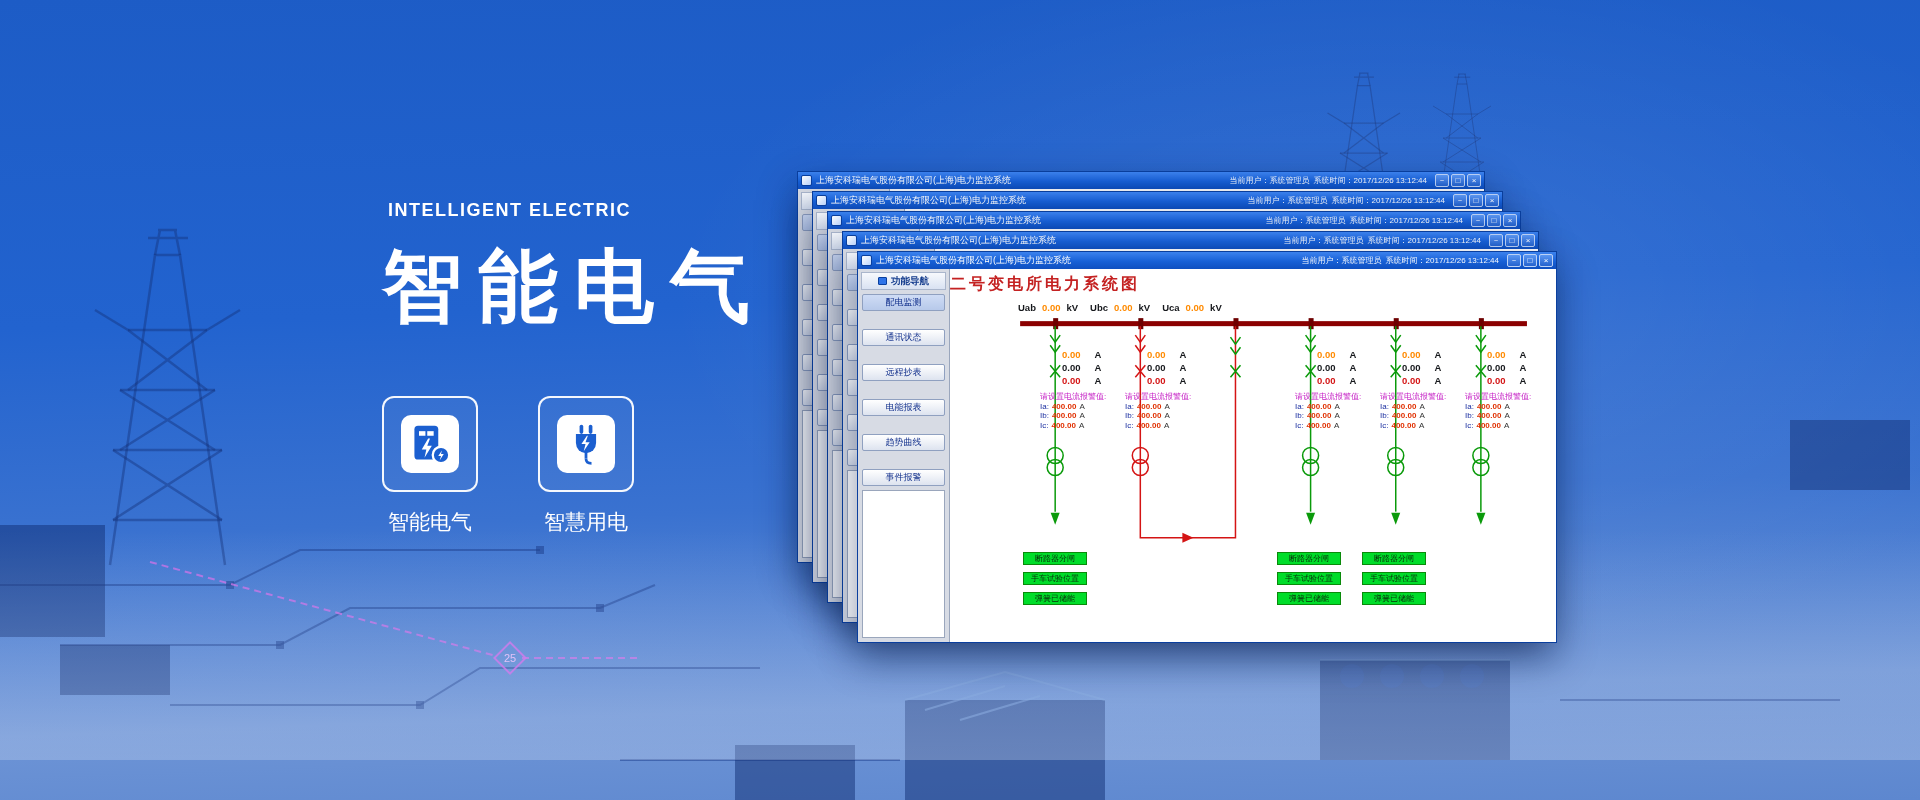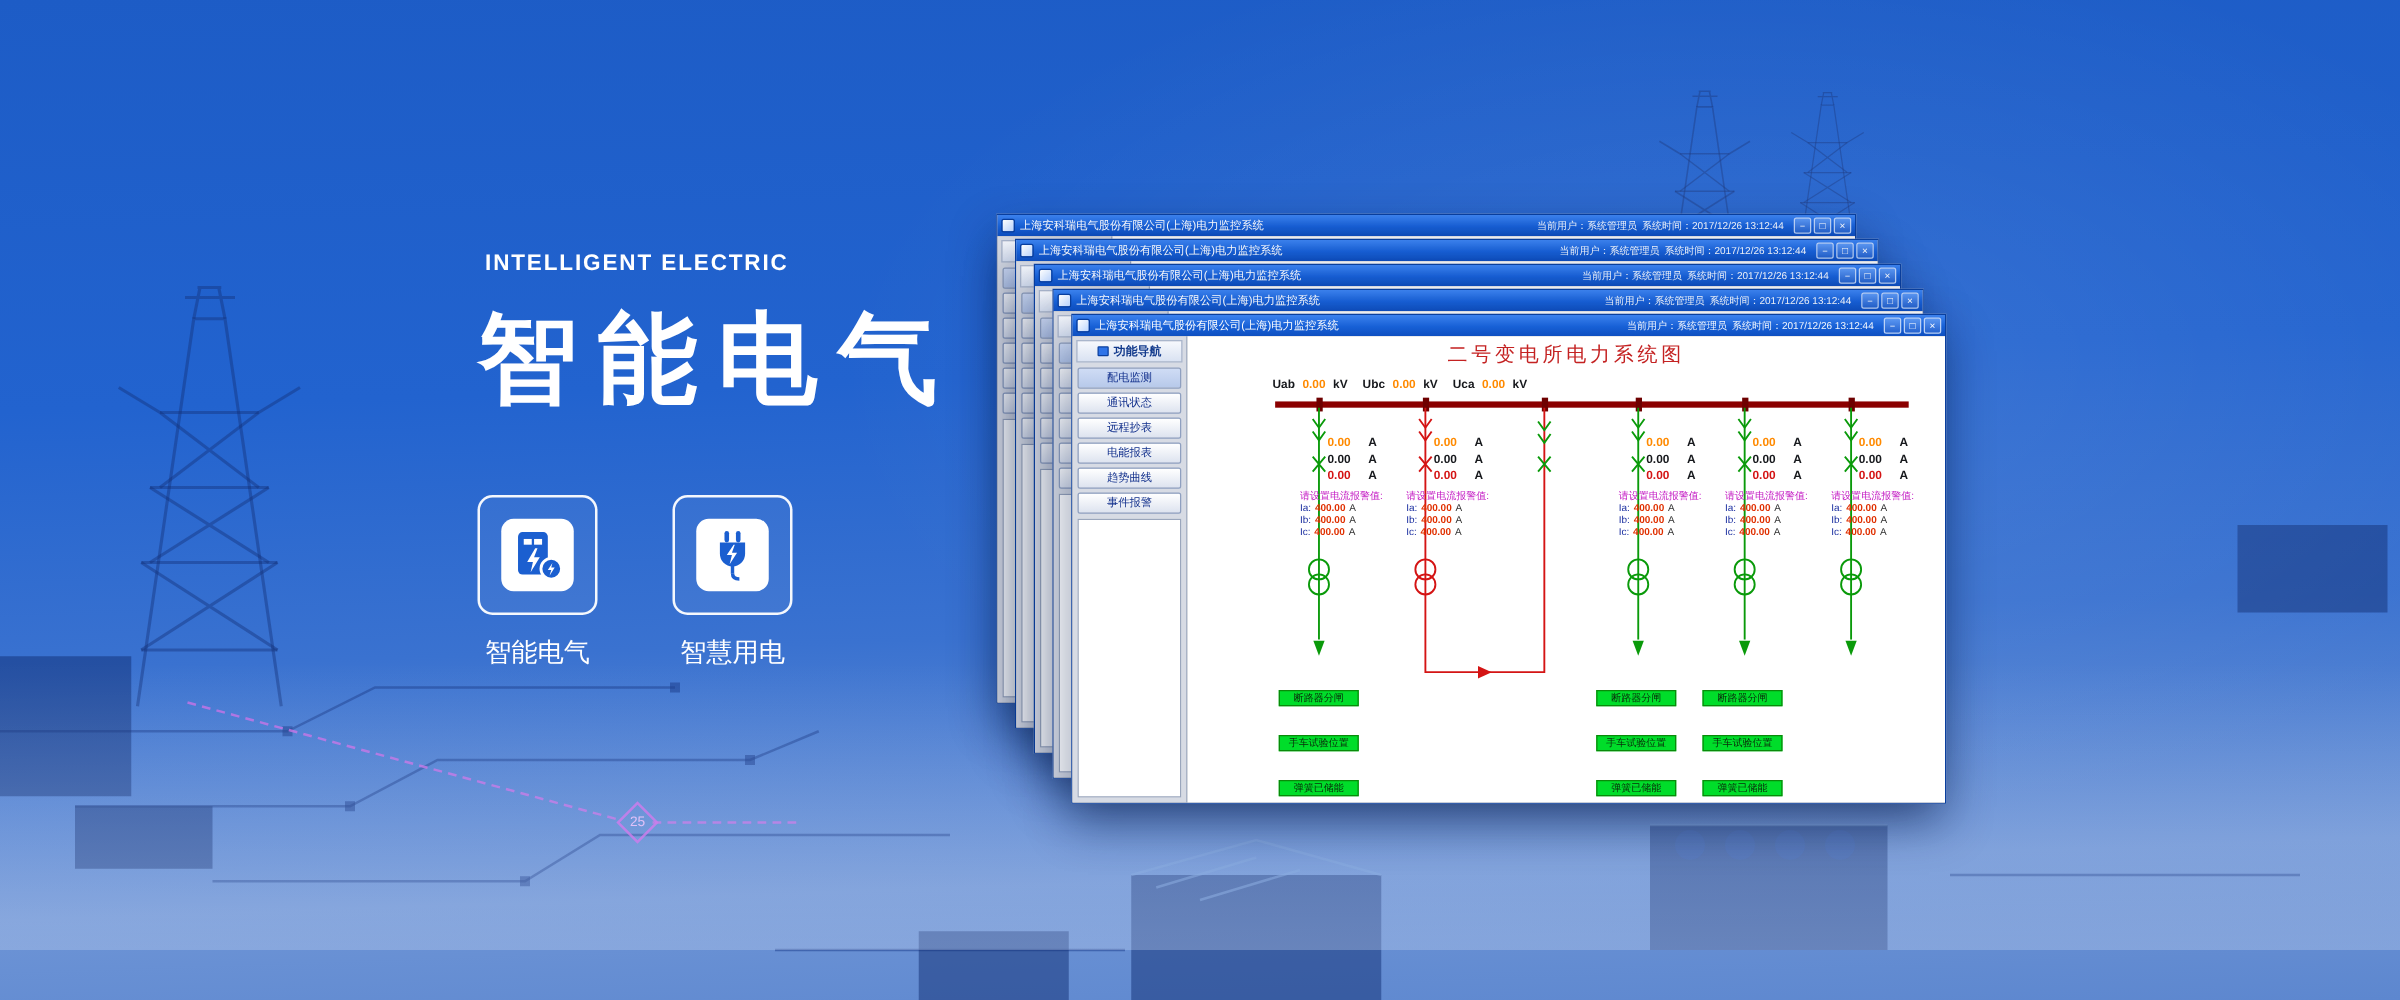--- a/index.html
+++ b/index.html
@@ -47,31 +47,31 @@
   .tb-btns{display:flex;gap:2px;margin-left:4px}
   .wbtn{width:14px;height:13px;font-size:8px;line-height:1;color:#fff;padding:0;border-radius:2px;
     background:linear-gradient(180deg,#5b97f2,#2563cf);border:1px solid #bcd2f6;
     display:flex;align-items:center;justify-content:center}
 
   .wbody{flex:1;display:flex;min-height:0;background:#a3a3a3}
   .side{width:92px;flex:0 0 92px;background:#d7dbe4;border-right:1px solid #9aa6bc;display:flex;flex-direction:column;padding:0 0 4px}
   .side-head{height:18px;display:flex;align-items:center;gap:4px;justify-content:center;font-size:9.5px;font-weight:bold;
     color:#123a8c;background:linear-gradient(180deg,#f7f9fd,#d9e2f2);border:1px solid #aab6cc;margin:3px 3px 4px}
   .side-ico{width:9px;height:8px;background:#2f74e8;border:1px solid #0a3f9e;border-radius:1px}
-  .side-items{display:flex;flex-direction:column;gap:3px;padding:0 4px}
+  .side-items{display:flex;flex-direction:column;gap:18px;padding:0 4px}
   .side-btn{height:17px;font-size:9px;color:#12308c;background:linear-gradient(180deg,#ffffff,#dde3ef);
     border:1px solid #8fa0c0;border-radius:2px}
   .side-btn:first-of-type{background:linear-gradient(180deg,#cfdcf5,#b7c9ea)}
   .side-rest{flex:1;margin:4px 4px 0;background:#fff;border:1px solid #9aa6bc}
   .canvas{flex:1;position:relative;background:#fff;overflow:hidden}
 
   
   .art{position:absolute;left:0;top:0;width:100%;height:100%}
-  .dg-title{position:absolute;left:0;right:0;top:5px;text-align:center;color:#c42222;
-    font-family:"Liberation Serif","DejaVu Serif",serif;font-size:16px;font-weight:normal;letter-spacing:3px}
+  .dg-title{position:absolute;left:0;right:0;top:5px;color:#c42222;
+    font-family:"Liberation Serif","DejaVu Serif",serif;font-size:16px;font-weight:bold;letter-spacing:3px}
   .volt-row{position:absolute;left:68px;top:33px;display:flex;gap:12px;font-size:9.5px;font-weight:bold}
   .volt{display:flex;gap:6px}
   .vl,.vu{color:#16181c}
   .vv{color:#ff8a00;font-style:normal}
   .layer{position:absolute;inset:0;pointer-events:none}
   .fd{position:absolute;top:79px;width:88px}
   .fd:nth-of-type(1){left:112px}
   .fd:nth-of-type(2){left:197px}
   .fd:nth-of-type(3){left:367px}
   .fd:nth-of-type(4){left:452px}
@@ -80,21 +80,21 @@
   .cur .u{color:#16181c}
   .cur.c1 span:first-child{color:#ff8a00}
   .cur.c2 span:first-child{color:#16181c}
   .cur.c3 span:first-child{color:#d41414}
   .alarm{margin-top:5px;margin-left:-22px;font-size:8px;line-height:9.5px;white-space:nowrap}
   .ah{color:#c318c3}
   .ar{display:flex;gap:3px}
   .al{color:#1a2ea0}
   .av{color:#e03000;font-weight:bold}
   .au{color:#333}
-  .sg{position:absolute;top:283px;display:flex;flex-direction:column;gap:23px}
+  .sg{position:absolute;top:283px;display:flex;flex-direction:column;gap:7px}
   .sg:nth-of-type(1){left:73px}
   .sg:nth-of-type(2){left:327px}
   .sg:nth-of-type(3){left:412px}
   .sbox{width:64px;height:13px;line-height:12px;text-align:center;font-size:8px;color:#0a2a0a;
     background:#00dd2a;border:1px solid #0a8a0a}
 </style>
 </head>
 <body>
 
 <div class="stage">

